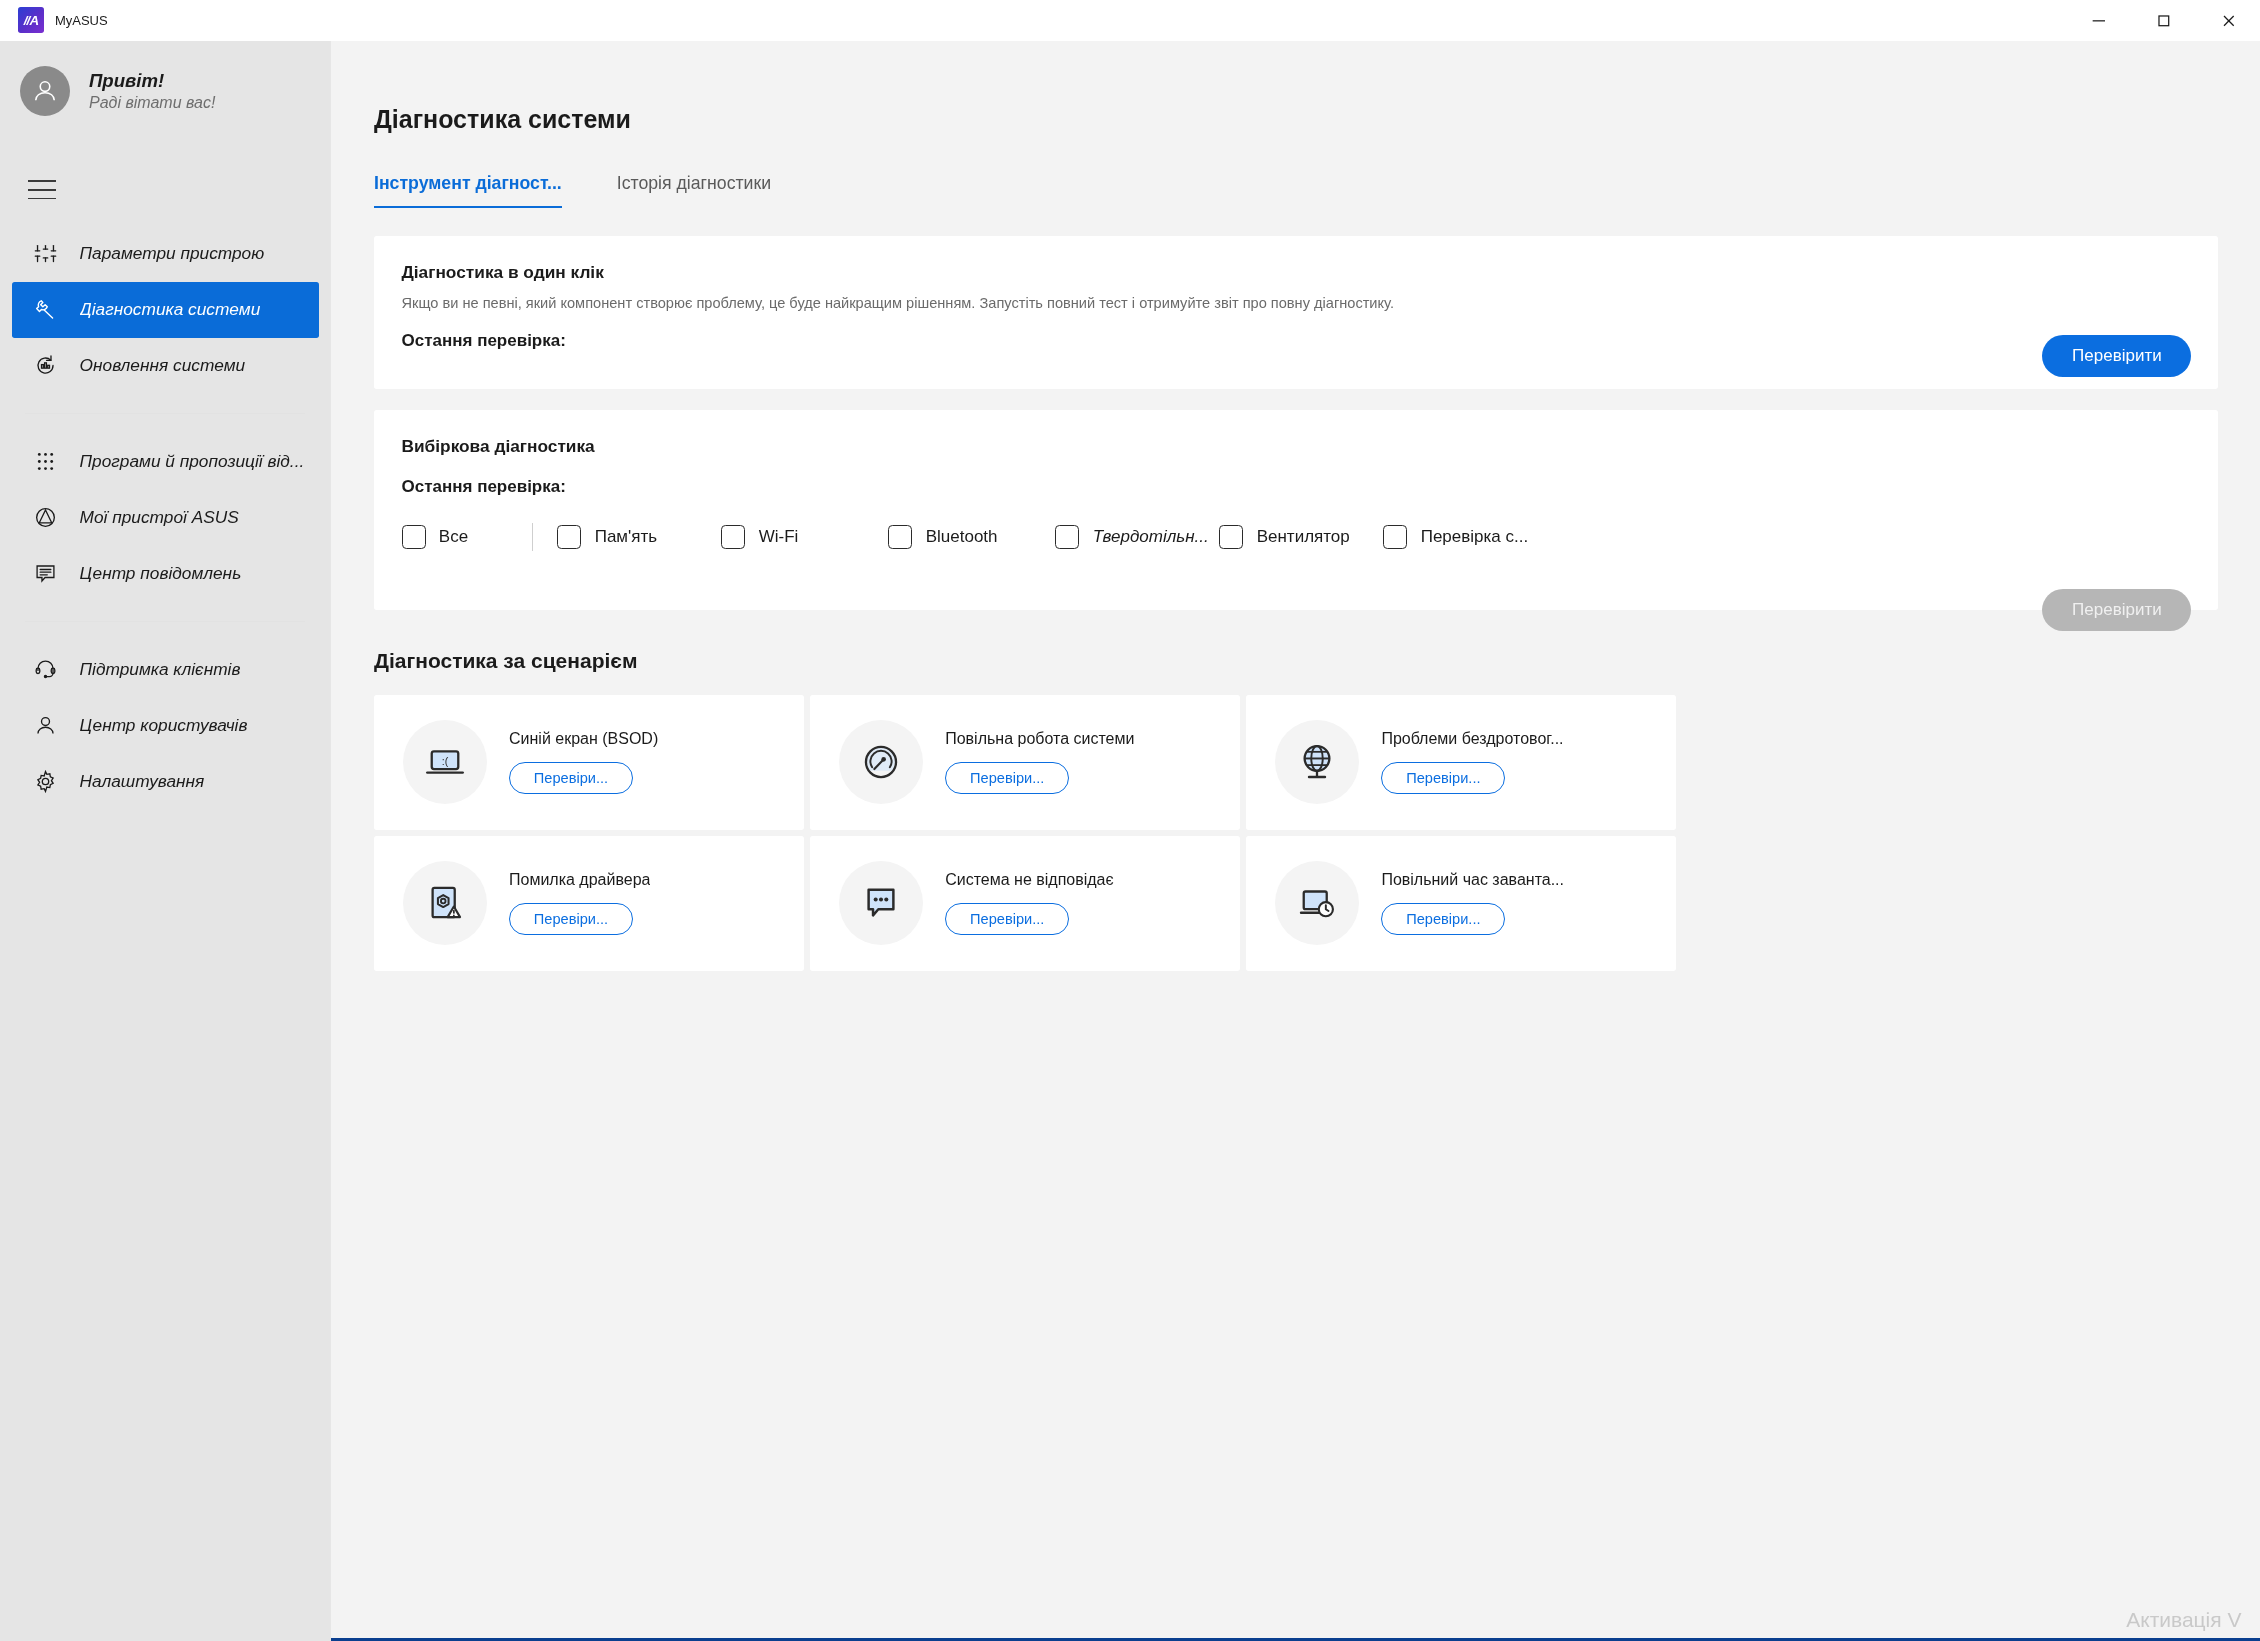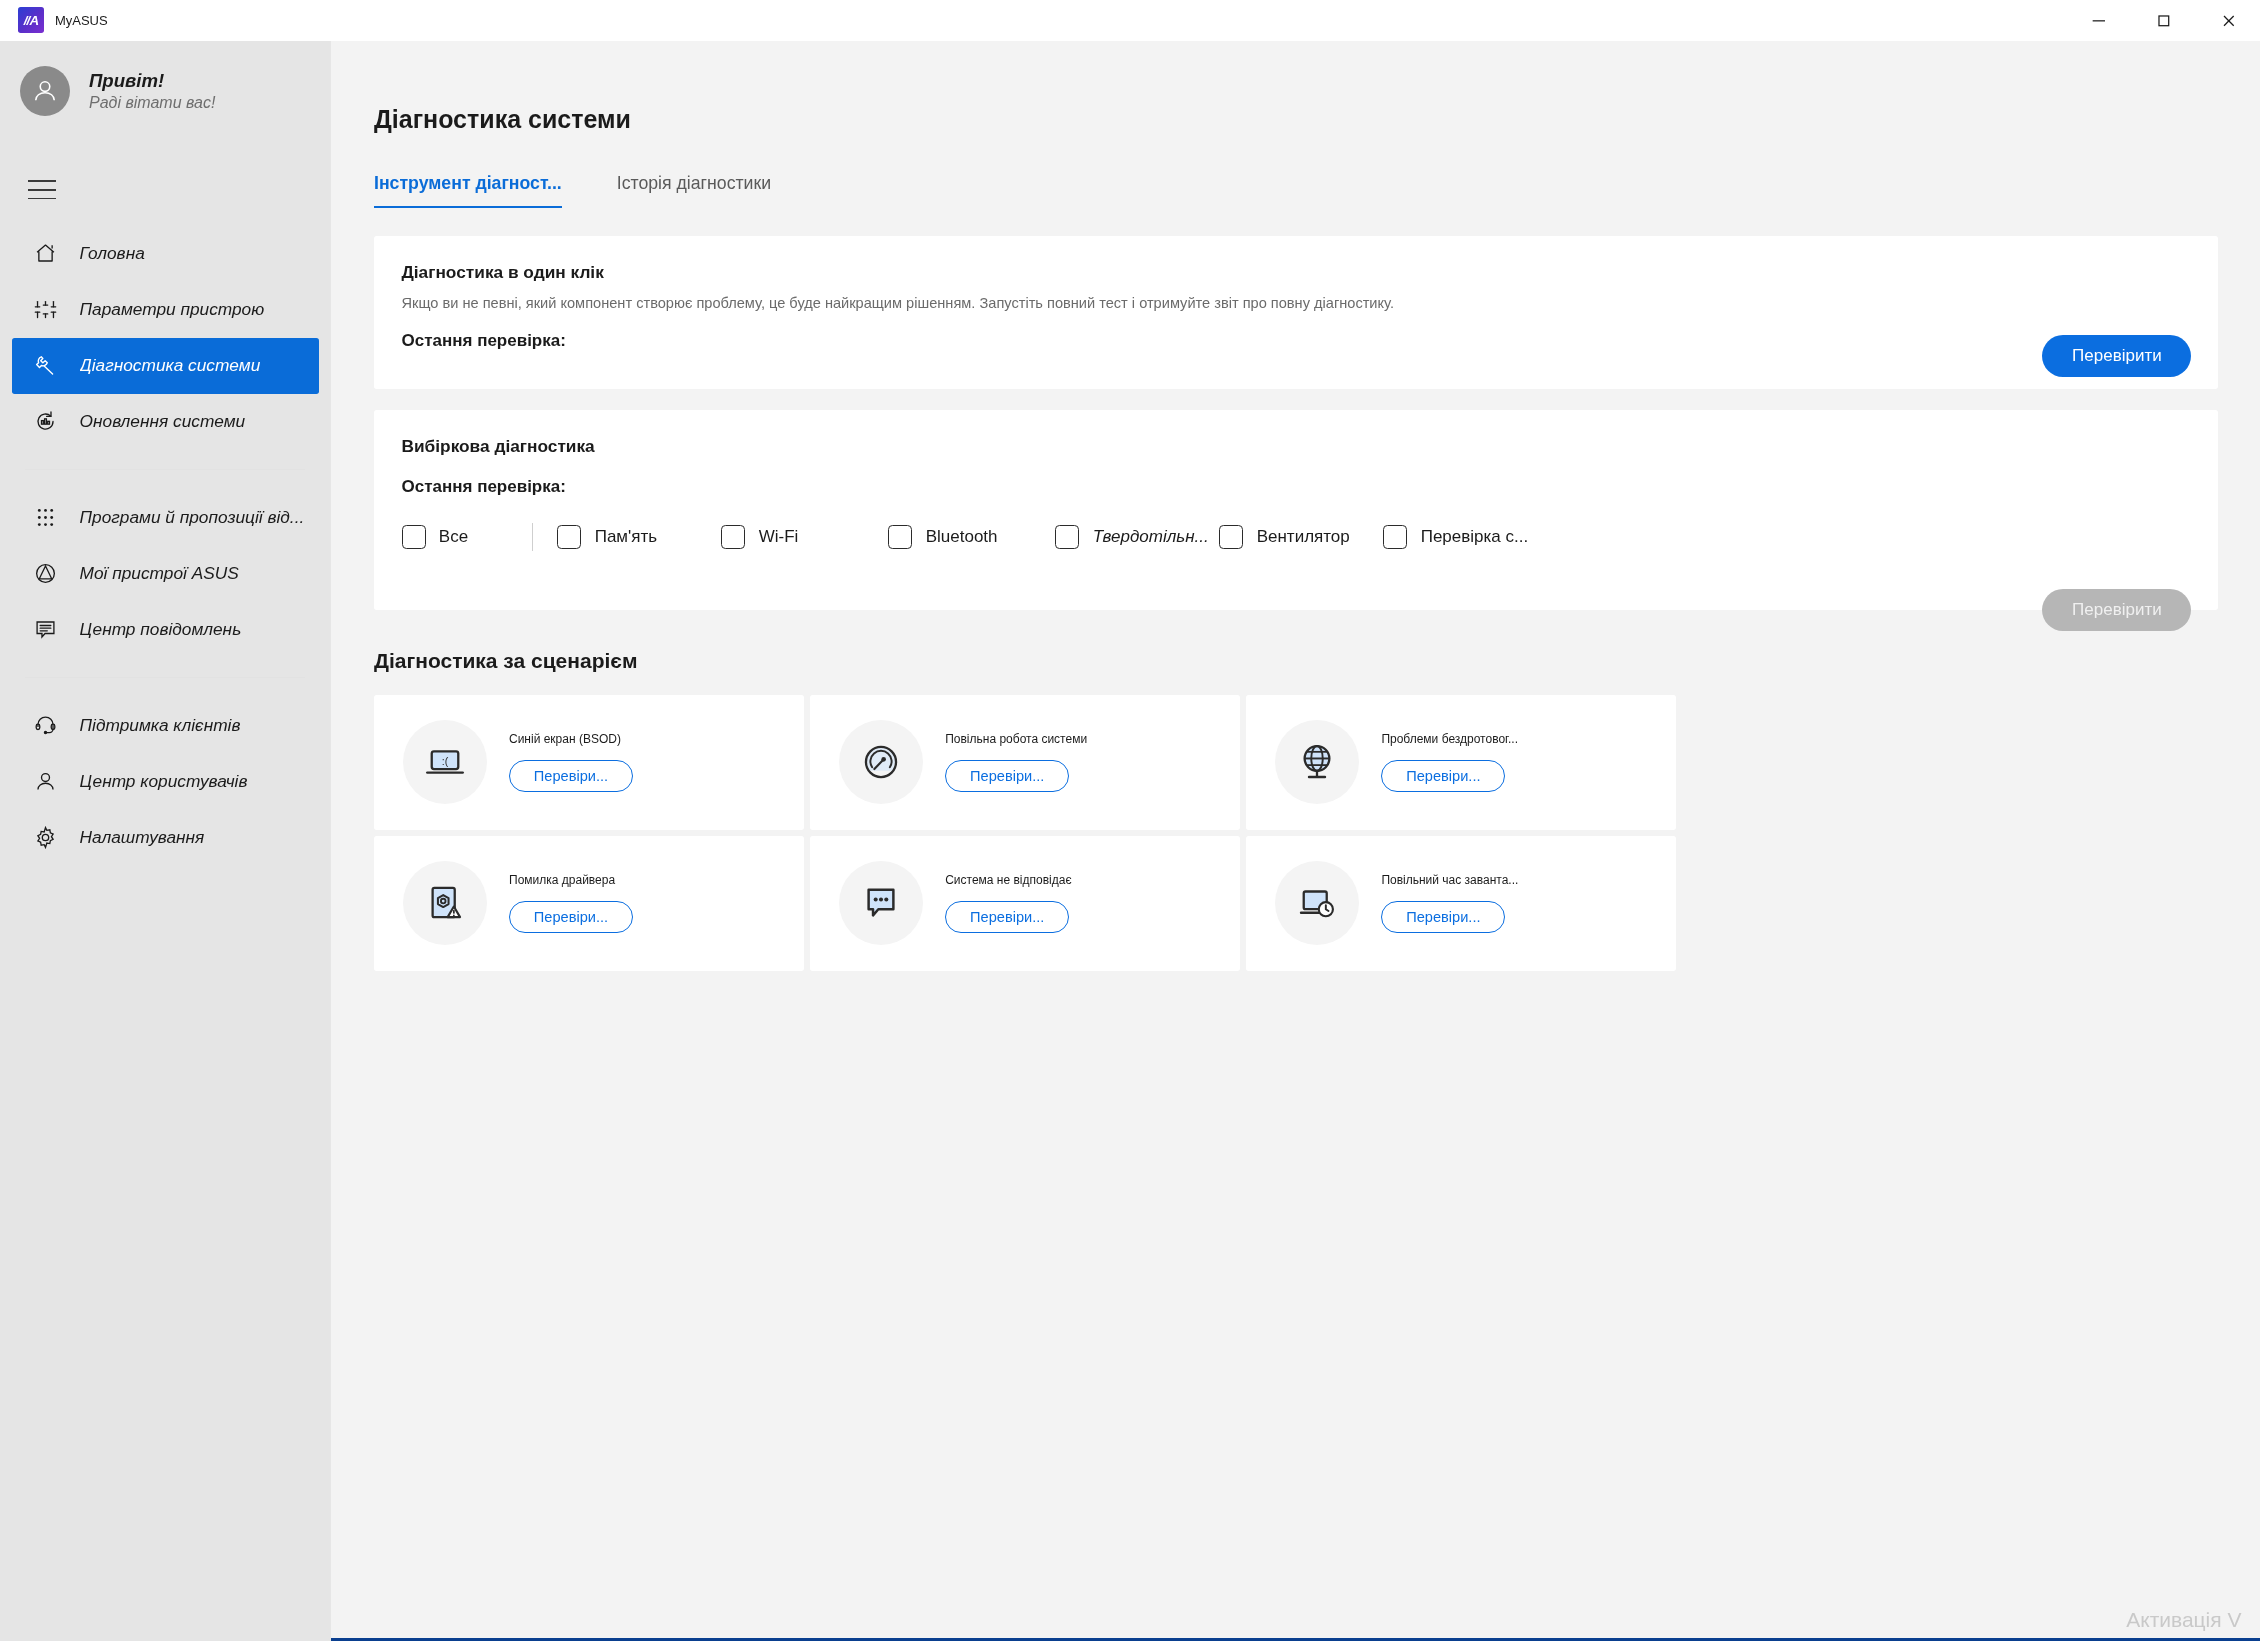--- a/index.html
+++ b/index.html
@@ -144,21 +144,21 @@
     width: 430px; height: 135px;
     background: #ffffff; border-radius: 2.7px;
     display: flex; align-items: center; padding-left: 29px; gap: 22px;
   }
   .card-icon-wrap {
     width: 84px; height: 84px; border-radius: 50%;
     background: #f4f4f4; flex: 0 0 84px;
     display: flex; align-items: center; justify-content: center;
   }
   .card-body { display: flex; flex-direction: column; gap: 14px; }
-  .card-title { font-size: 12px; color: #1b1b1b; white-space: nowrap; max-width: 275px; overflow: hidden; text-overflow: ellipsis; }
+  .card-title { font-size: 16px; color: #1b1b1b; white-space: nowrap; max-width: 275px; overflow: hidden; text-overflow: ellipsis; }
   .btn-outline {
     width: 124px; height: 32px; border-radius: 17px;
     border: 1.4px solid #0b6ee0; background: #ffffff;
     color: #0b6ee0; font-family: "Liberation Sans", sans-serif; font-size: 14.6px;
     display: flex; align-items: center; justify-content: center; cursor: pointer;
   }
 
   .watermark {
     position: absolute; right: 19.5px; bottom: 8.9px;
     font-size: 21px; color: #c9c9c9;
@@ -215,28 +215,20 @@
   </div>
 
   <div class="hamburger">
     <div class="bar"></div>
     <div class="bar"></div>
     <div class="bar"></div>
   </div>
 
   <div class="nav">
 
-    <div class="nav-item">
-      <span class="nav-icon">
-        <svg width="23" height="23" viewBox="0 0 26 26">
-            <path d="M3.5 11.5L13 3.5l9.5 8v0M5.5 10.6V21.5h15V10.6M20.5 3.8v3.6" fill="none" stroke="currentColor" stroke-width="1.5" stroke-linejoin="round"></path>
-          </svg>
-      </span>
-      <span class="nav-label">Головна</span>
-    </div>
 
     <div class="nav-item">
       <span class="nav-icon">
         <svg width="23" height="23" viewBox="0 0 26 26" stroke="currentColor" stroke-width="1.5" fill="none" stroke-linecap="round">
           <line x1="4" y1="4" x2="4" y2="10"></line>
             <line x1="13" y1="4" x2="13" y2="8"></line>
             <line x1="22" y1="4" x2="22" y2="10"></line>
           <line x1="1.5" y1="10" x2="6.5" y2="10"></line>
             <line x1="10.5" y1="8" x2="15.5" y2="8"></line>
             <line x1="19.5" y1="10" x2="24.5" y2="10"></line>

